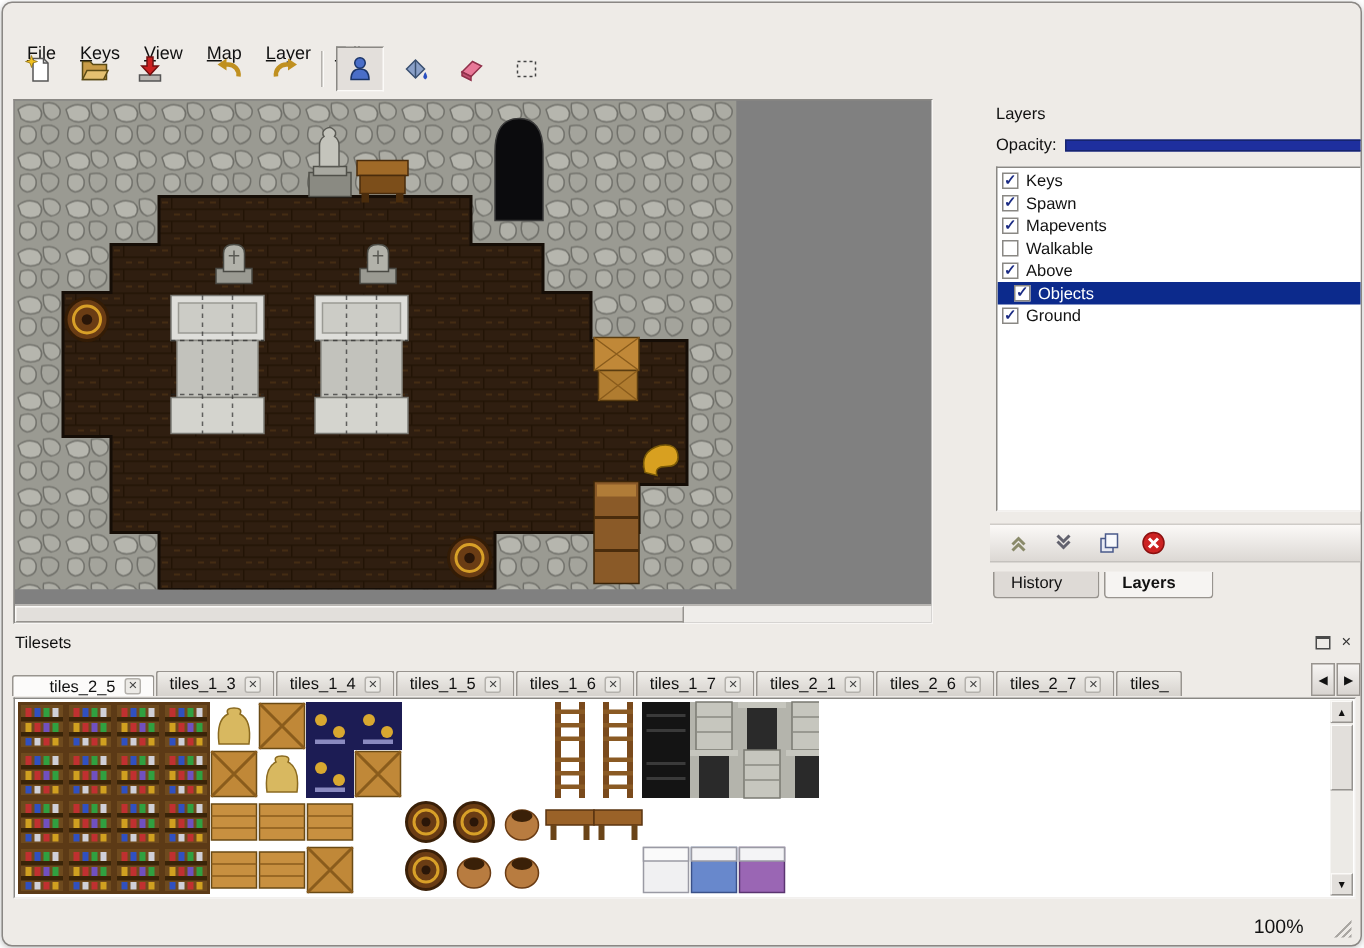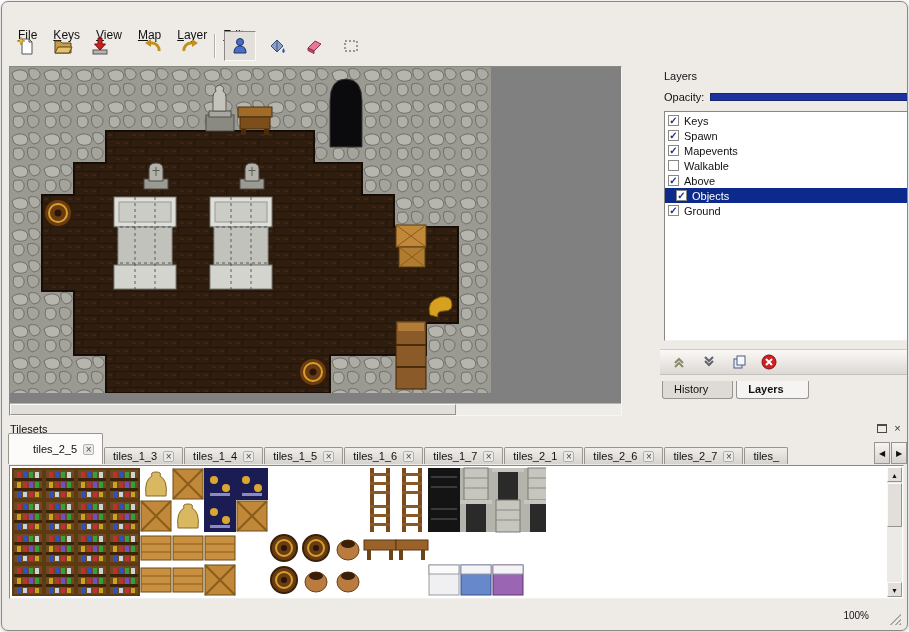--- a/index.html
+++ b/index.html
@@ -44,33 +44,33 @@
   .layers-buttons { margin-top:8px; height:26px; display:flex; align-items:center; gap:12px; padding-left:10px; background:linear-gradient(#fbf9f7,#dcd8d4); border-top:1px solid #cfccc8; border-bottom:1px solid #c4c1bd; }
   .lb-btn { width:18px; height:18px; display:flex; align-items:center; justify-content:center; }
   .dock-tabs { margin-top:6px; display:flex; padding-left:2px; font-size:11px; height:21px; align-items:flex-start; }
   .dock-tab { padding:2px 24px 3px 11px; border:1px solid #98948f; border-top:none; background:#dedad6; margin-right:3px; border-radius:0 0 3px 3px; }
   .dock-tab[data-active="true"] { background:#f6f4f2; font-weight:bold; }
 
   
   .tilesets-dock { position:absolute; left:4px; top:419px; width:901px; height:181px; }
   .ts-tabbar { position:relative; margin-top:3px; height:25px; padding-left:2px; display:flex; align-items:flex-end; }
   .ts-tab { height:17px; display:flex; align-items:center; gap:6px; padding:0 8px; font-size:11px; border:1px solid #98948f; border-bottom:none; background:linear-gradient(#f0eeea,#d6d2cd); margin-right:1px; border-radius:2px 2px 0 0; white-space:nowrap; }
-  .ts-tab[data-active="true"] { background:#fcfbfa; height:31px; z-index:2;padding-left:24px; }
+  .ts-tab[data-active="true"] { background:#fcfbfa; height:14px; z-index:2;padding-left:24px; }
   .tab-close { font-size:10px; line-height:10px; color:#444; width:11px; height:11px; text-align:center; border:1px solid #b4b1ac; background:#eceae6; border-radius:2px; }
   .ts-arrows { margin-left:auto; display:flex; height:22px; }
   .arrow-btn { width:16px; height:22px; font-size:8px; display:flex; align-items:center; justify-content:center; background:linear-gradient(#f6f4f2,#d8d4d0); border:1px solid #98948f; margin-left:1px; }
   .ts-content { position:absolute; left:3px; top:44px; right:3px; bottom:3px; background:#fff; border:1px solid; border-color:#8a8884 #f2f0ee #f2f0ee #8a8884; overflow:hidden; }
   .tileset-svg { position:absolute; left:1px; top:1px; }
   .vscroll { position:absolute; right:1px; top:1px; bottom:1px; width:15px; background:#eceae6; }
   .vs-btn { position:absolute; left:0; right:0; height:15px; font-size:7px; text-align:center; line-height:15px; background:#e2dfdb; border:1px solid; border-color:#fbfaf8 #96938f #96938f #fbfaf8; }
   .vs-up { top:0; } .vs-down { bottom:0; }
   .vs-thumb { position:absolute; left:0; right:0; top:16px; height:44px; background:#e2dfdb; border:1px solid; border-color:#fbfaf8 #96938f #96938f #fbfaf8; }
 
   
-  .statusbar { position:absolute; left:2px; right:2px; bottom:0; height:28px; font-size:10px; }
+  .statusbar { position:absolute; left:2px; right:2px; bottom:0; height:28px; font-size:13px; }
   .zoom-text { position:absolute; right:36px; top:8px; }
   .resize-grip { position:absolute; right:4px; bottom:5px; width:13px; height:13px;
     background:linear-gradient(135deg,transparent 0 55%,#aaa7a3 55% 62%,transparent 62% 74%,#aaa7a3 74% 81%,transparent 81% 92%,#aaa7a3 92% 100%); }
 </style>
 </head>
 <body>
 
 <div id="window">
 
   <div class="menubar">

